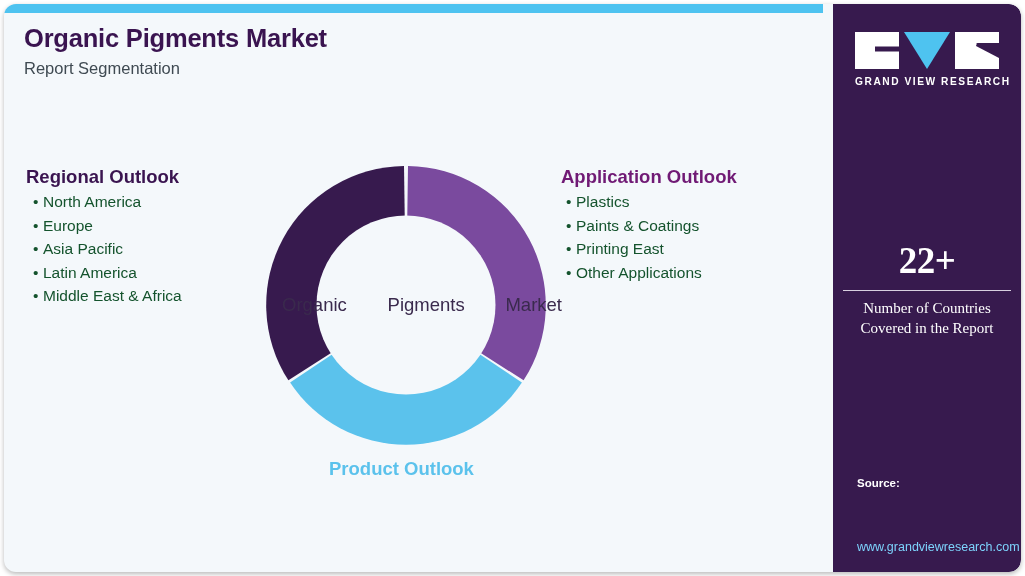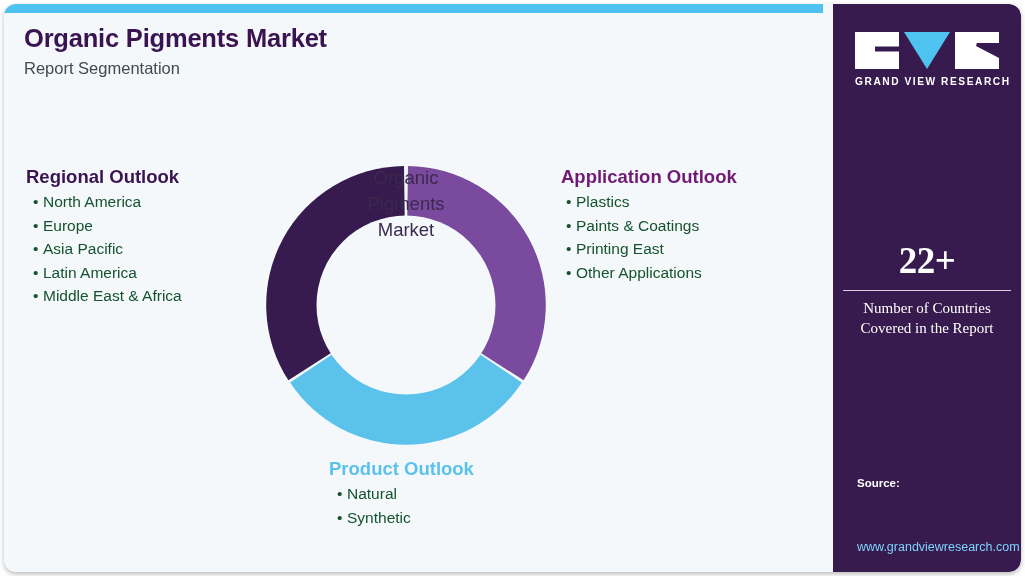--- a/index.html
+++ b/index.html
@@ -120,28 +120,28 @@
   .donut-wrap {
     position: absolute;
     left: 262px;
     top: 161px;
     width: 280px;
     height: 280px;
   }
   .donut-wrap svg { display: block; }
   .donut-center-text {
     position: absolute;
-    left: 0;
+    left: 16px;
     top: 0;
     width: 280px;
     height: 280px;
     display: flex;
-    flex-direction: column;
+    flex-direction: row;
     align-items: center;
-    justify-content: flex-start;
+    justify-content: space-between;
     pointer-events: none;
   }
   .donut-center-text span {
     display: block;
     font-size: 18.5px;
     color: #3a2a4d;
     line-height: 26px;
     text-align: center;
   }
 
@@ -288,24 +288,20 @@
       </svg>
       <div class="donut-center-text">
         <span>Organic</span>
         <span>Pigments</span>
         <span>Market</span>
       </div>
     </div>
 
     <div class="outlook" id="product-outlook">
       <div class="outlook-heading">Product Outlook</div>
-      <ul class="outlook-list">
-        <li><span class="dot">•</span><span>Natural</span></li>
-        <li><span class="dot">•</span><span>Synthetic</span></li>
-      </ul>
     </div>
 
     <div class="side-panel">
 
       <div class="logo">
         <div class="logo-marks">
 
           <svg width="44" height="37" viewBox="0 0 44 37">
             <path d="M0 0 H44 V37 H0 Z" fill="#ffffff"></path>
             <path d="M44 14.5 H20 V19.5 H44 Z" fill="#371a4e"></path>

